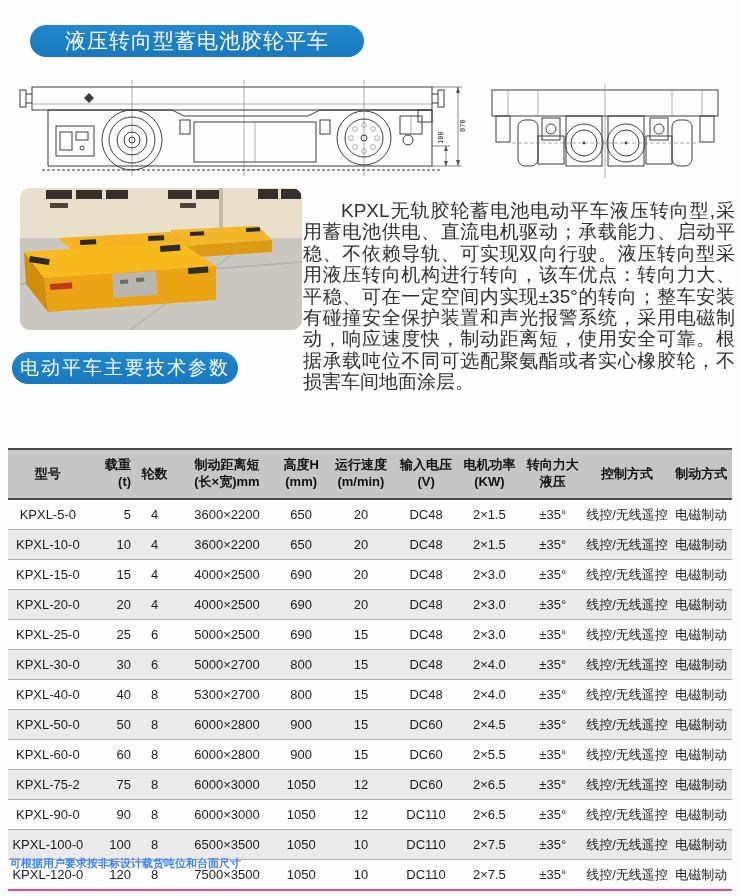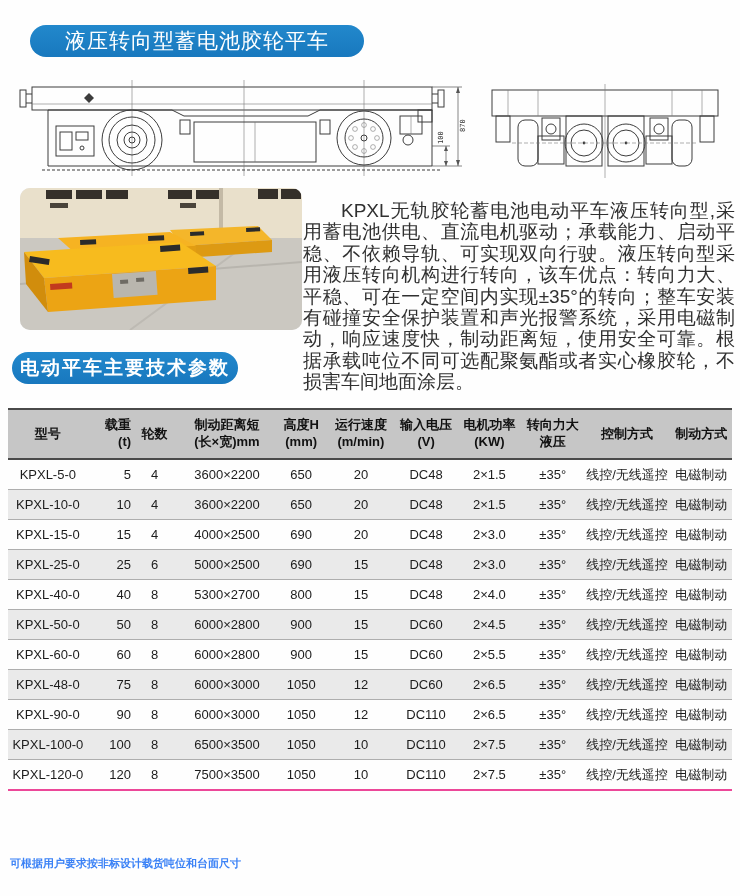--- a/index.html
+++ b/index.html
@@ -11,21 +11,21 @@
   .banner1{
     position:absolute;left:30px;top:25px;width:334px;height:32px;
     background:linear-gradient(#2288cc,#1878be);border-radius:16px;
     display:flex;align-items:center;justify-content:center;
     color:#fff;font-size:21px;font-weight:normal;letter-spacing:1px;
   }
   .banner2{
     position:absolute;left:12px;top:352px;width:226px;height:32px;
     background:linear-gradient(#2288cc,#1878be);border-radius:16px;
     display:flex;align-items:center;justify-content:center;
-    color:#fff;font-size:19px;font-weight:bold;letter-spacing:2px;
+    color:#fff;font-size:19px;font-weight:normal;letter-spacing:2px;
     font-family:"Liberation Serif","DejaVu Serif",serif;
   }
   
   .drawings{position:absolute;left:12px;top:74px;width:716px;height:110px;display:flex;gap:8px;}
   .drawing svg{display:block;}
   .tline{stroke:#3c3c3c;stroke-width:1;fill:none;}
   .tthin{stroke:#7a7a7a;stroke-width:.6;fill:none;}
   .tdim{stroke:#555;stroke-width:.7;fill:none;}
   .dimtxt{font-size:7px;fill:#333;font-family:"DejaVu Sans Mono",monospace;}
   
@@ -33,21 +33,21 @@
     position:absolute;left:20px;top:188px;width:282px;height:142px;
     border-radius:10px;overflow:hidden;box-shadow:0 0 0 1px #e2e2e2 inset;
   }
   
   .desc{
     position:absolute;left:303px;top:181px;width:432px;height:152px;
     font-size:19px;line-height:21.4px;text-align:justify;text-indent:2em;color:#303030;
   }
   
   .table-wrap{position:absolute;left:8px;top:408px;width:724px;}
-  table{border-collapse:collapse;width:100%;table-layout:fixed;}
+  table{border-collapse:collapse;width:100%;table-layout:fixed;margin-top:40px;}
   thead th{
     background:#c6c6c6;border-top:2px solid #4a4a4a;border-bottom:2px solid #4a4a4a;
     height:48px;font-size:13px;font-weight:bold;line-height:1.3;
     white-space:pre-line;text-align:center;vertical-align:middle;padding:0;color:#111;
   }
   tbody td{
     height:29px;font-size:13px;text-align:center;vertical-align:middle;
     border-bottom:1px solid #aeaeae;white-space:nowrap;overflow:hidden;color:#1c1c1c;padding:0;
   }
   tbody tr:nth-child(even){background:#eaeaea;}
@@ -287,33 +287,59 @@
           <td>4000×2500</td>
           <td>690</td>
           <td>20</td>
           <td>DC48</td>
           <td>2×3.0</td>
           <td>±35°</td>
           <td>线控/无线遥控</td>
           <td>电磁制动</td>
         </tr>
         <tr>
+          <td>KPXL-20-0</td>
+          <td>20</td>
+          <td>4</td>
+          <td>4000×2500</td>
+          <td>690</td>
+          <td>20</td>
+          <td>DC48</td>
+          <td>2×3.0</td>
+          <td>±35°</td>
+          <td>线控/无线遥控</td>
+          <td>电磁制动</td>
+        </tr>
+        <tr>
           <td>KPXL-25-0</td>
           <td>25</td>
           <td>6</td>
           <td>5000×2500</td>
           <td>690</td>
           <td>15</td>
           <td>DC48</td>
           <td>2×3.0</td>
           <td>±35°</td>
           <td>线控/无线遥控</td>
           <td>电磁制动</td>
         </tr>
         <tr>
+          <td>KPXL-30-0</td>
+          <td>30</td>
+          <td>6</td>
+          <td>5000×2700</td>
+          <td>800</td>
+          <td>15</td>
+          <td>DC48</td>
+          <td>2×4.0</td>
+          <td>±35°</td>
+          <td>线控/无线遥控</td>
+          <td>电磁制动</td>
+        </tr>
+        <tr>
           <td>KPXL-40-0</td>
           <td>40</td>
           <td>8</td>
           <td>5300×2700</td>
           <td>800</td>
           <td>15</td>
           <td>DC48</td>
           <td>2×4.0</td>
           <td>±35°</td>
           <td>线控/无线遥控</td>
@@ -339,21 +365,21 @@
           <td>6000×2800</td>
           <td>900</td>
           <td>15</td>
           <td>DC60</td>
           <td>2×5.5</td>
           <td>±35°</td>
           <td>线控/无线遥控</td>
           <td>电磁制动</td>
         </tr>
         <tr>
-          <td>KPXL-48-0</td>
+          <td>KPXL-75-2</td>
           <td>75</td>
           <td>8</td>
           <td>6000×3000</td>
           <td>1050</td>
           <td>12</td>
           <td>DC60</td>
           <td>2×6.5</td>
           <td>±35°</td>
           <td>线控/无线遥控</td>
           <td>电磁制动</td>

